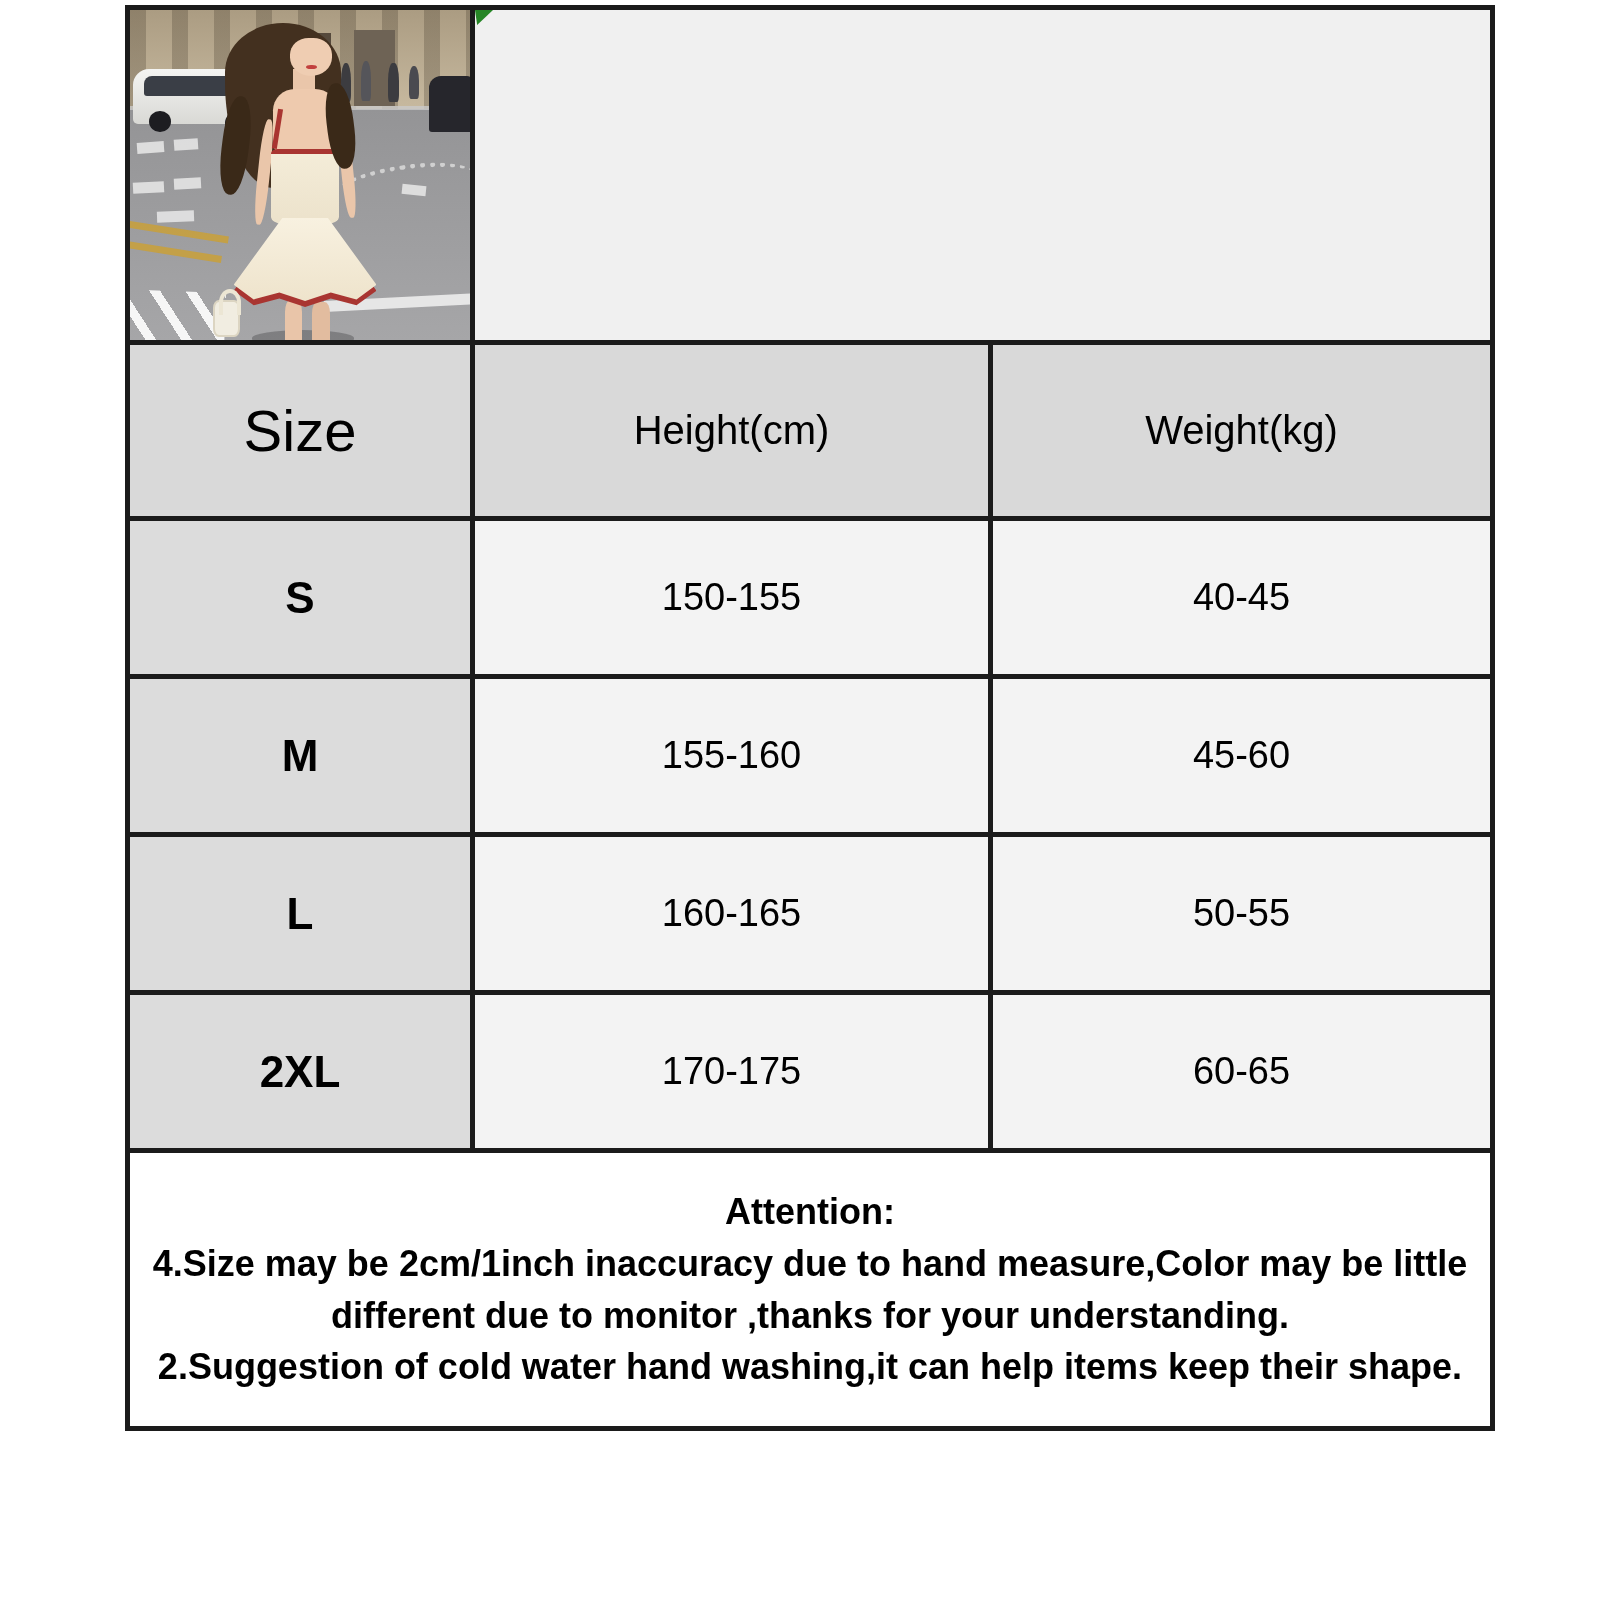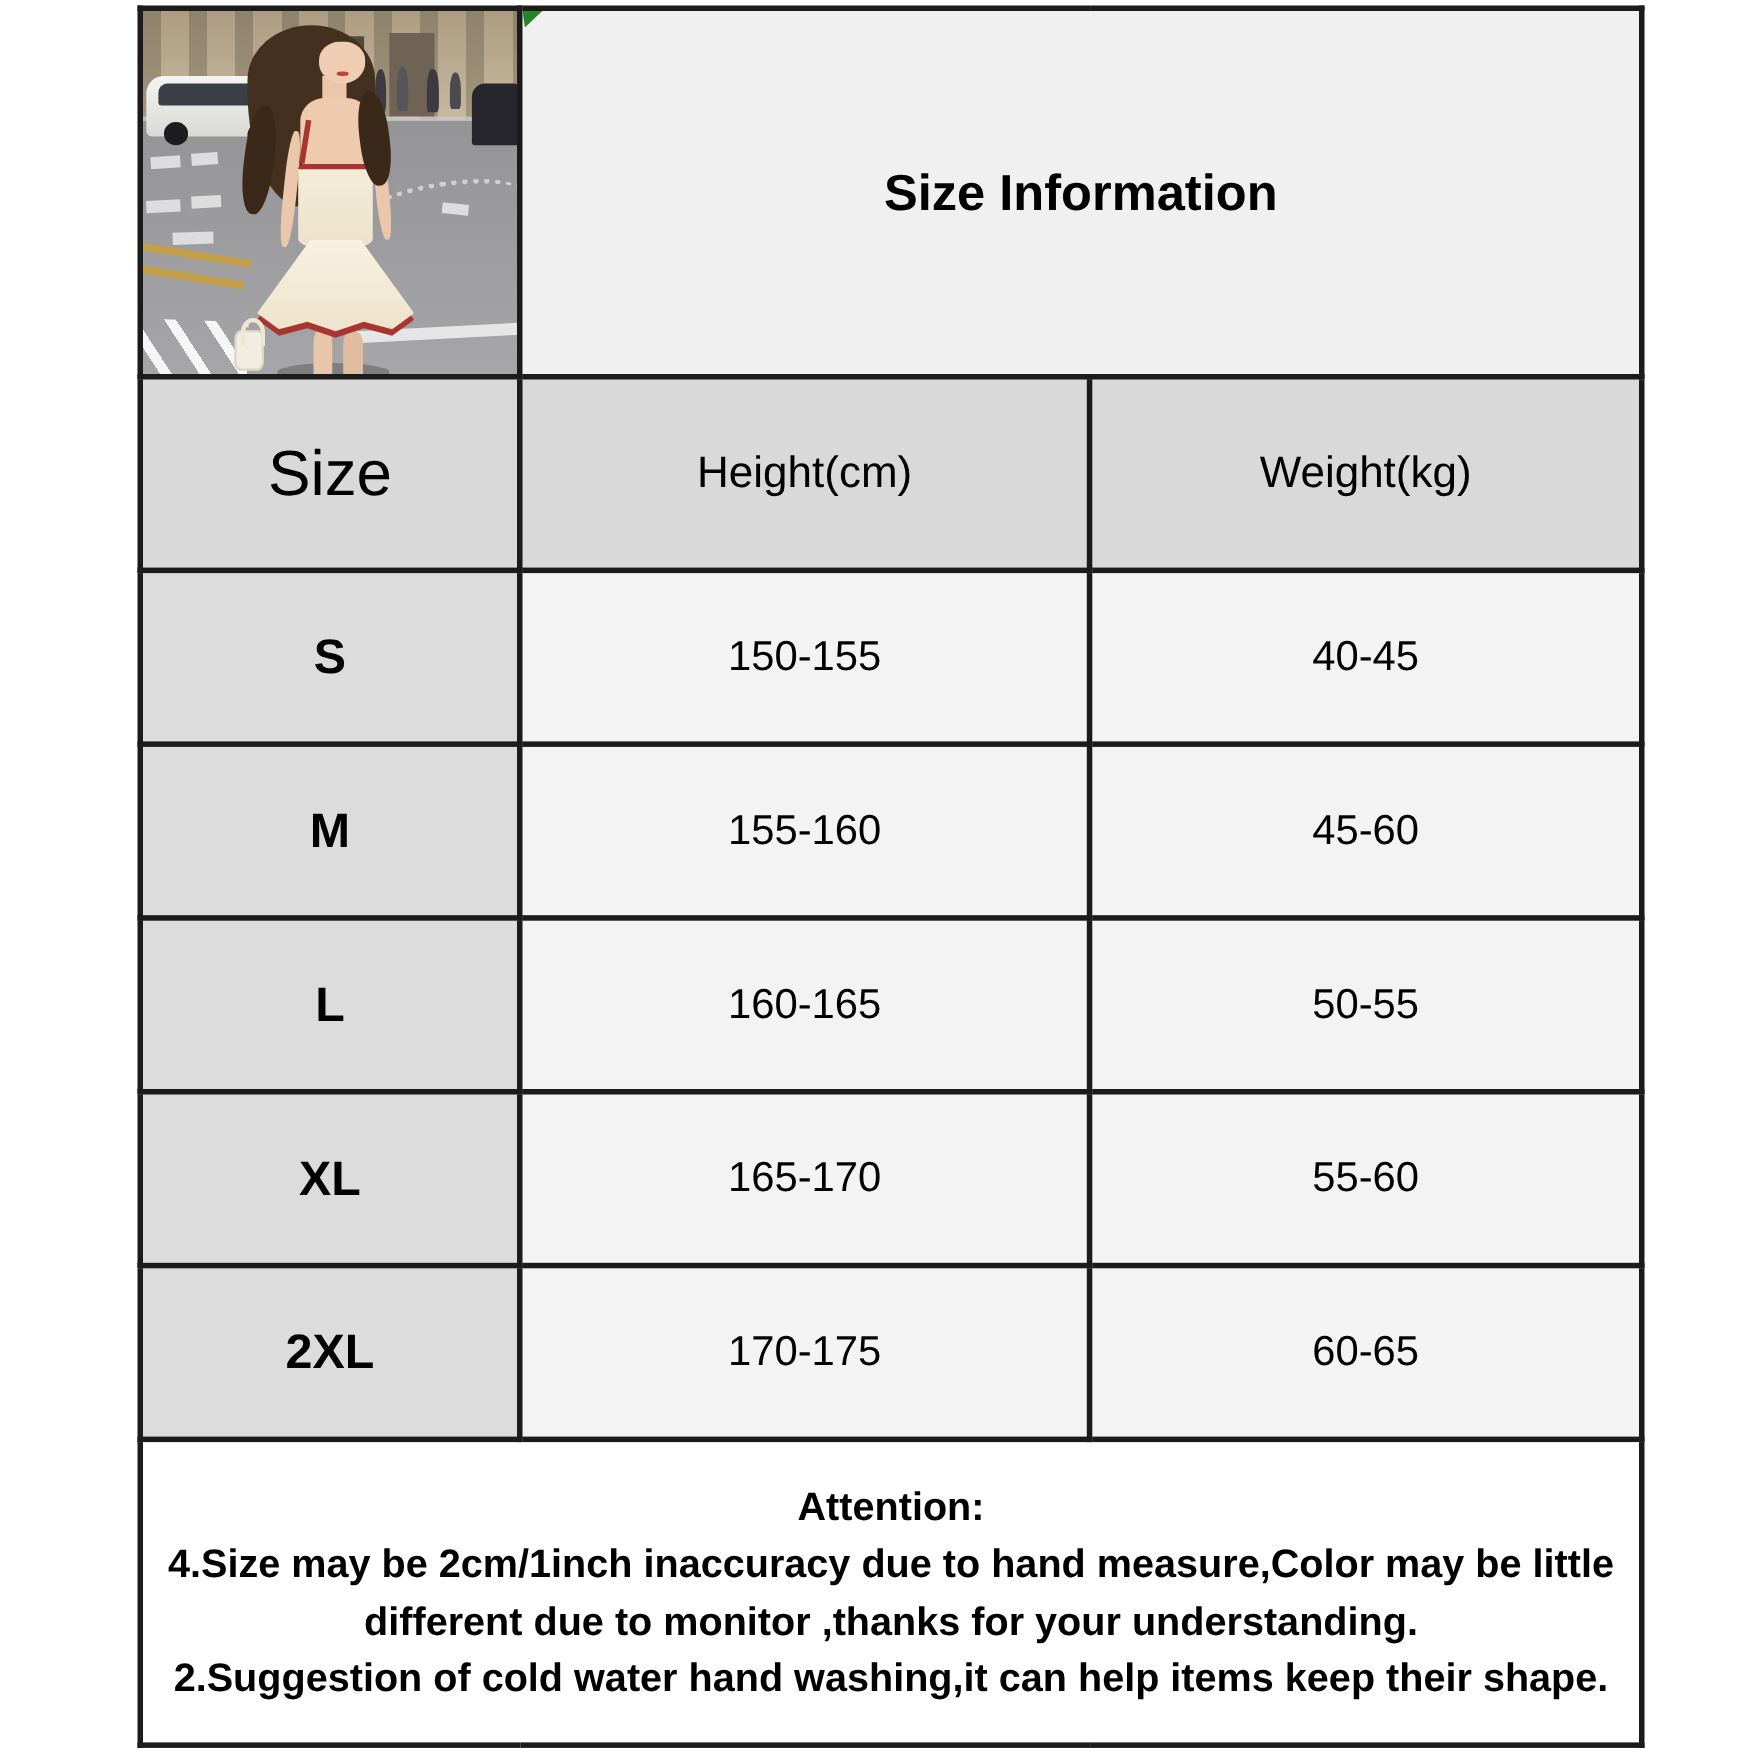--- a/index.html
+++ b/index.html
@@ -185,21 +185,20 @@
         <div class="md-skirt-hem"></div>
         <div class="md-skirt"></div>
         <div class="md-lock-l"></div>
         <div class="md-lock-r"></div>
         <div class="md-face"></div>
         <div class="md-bag"></div>
       </div>
     </td>
     <td class="title-cell" colspan="2">
       <span class="corner-marker"></span>
-      <span>Size Information</span>
     </td>
   </tr>
   <tr>
     <td class="header-cell header-size">Size</td>
     <td class="header-cell">Height(cm)</td>
     <td class="header-cell">Weight(kg)</td>
   </tr>
   <tr>
     <td class="label-cell">S</td>
     <td class="data-cell">150-155</td>
@@ -207,25 +206,20 @@
   </tr>
   <tr>
     <td class="label-cell">M</td>
     <td class="data-cell">155-160</td>
     <td class="data-cell">45-60</td>
   </tr>
   <tr>
     <td class="label-cell">L</td>
     <td class="data-cell">160-165</td>
     <td class="data-cell">50-55</td>
-  </tr>
-  <tr>
-    <td class="label-cell">XL</td>
-    <td class="data-cell">165-170</td>
-    <td class="data-cell">55-60</td>
   </tr>
   <tr>
     <td class="label-cell">2XL</td>
     <td class="data-cell">170-175</td>
     <td class="data-cell">60-65</td>
   </tr>
   <tr>
     <td class="attention-cell" colspan="3">
       <p>Attention:</p>
       <p>4.Size may be 2cm/1inch inaccuracy due to hand measure,Color may be little different due to monitor ,thanks for your understanding.</p>

